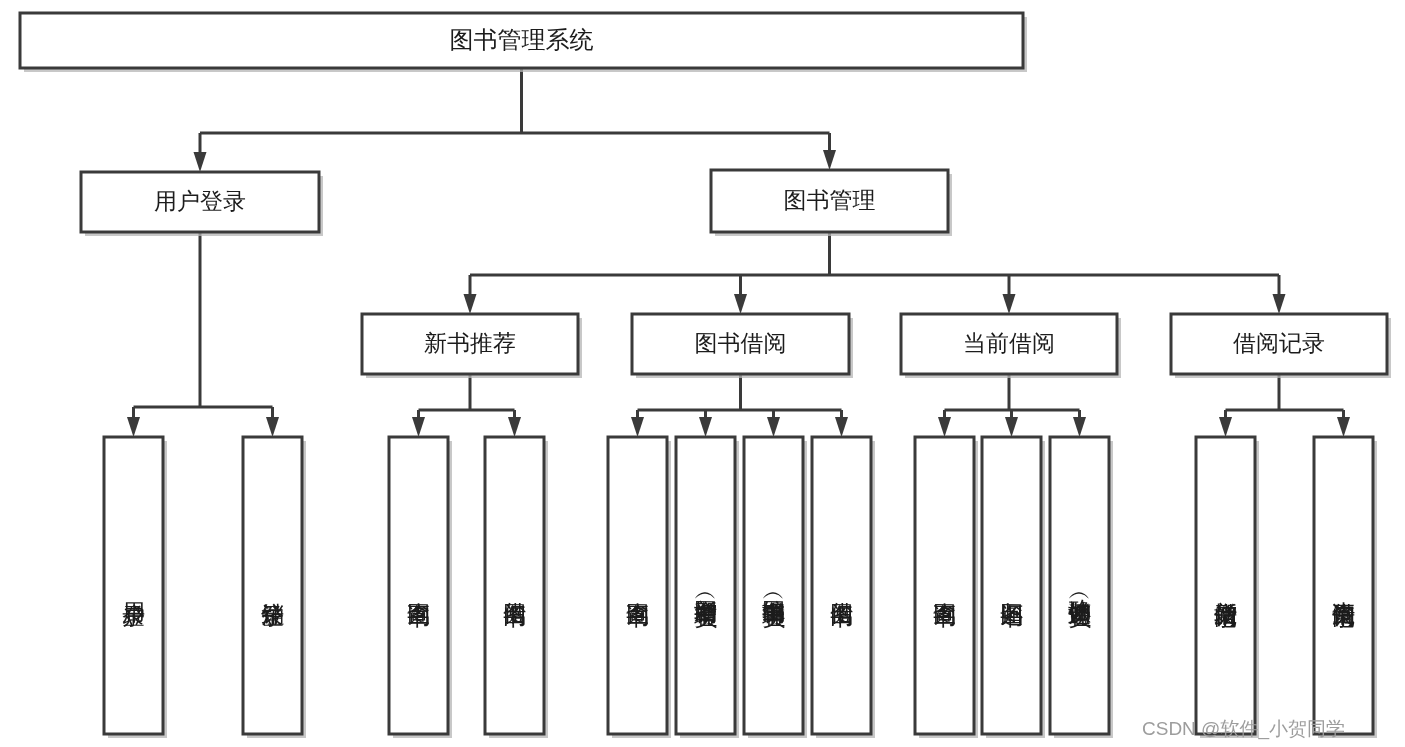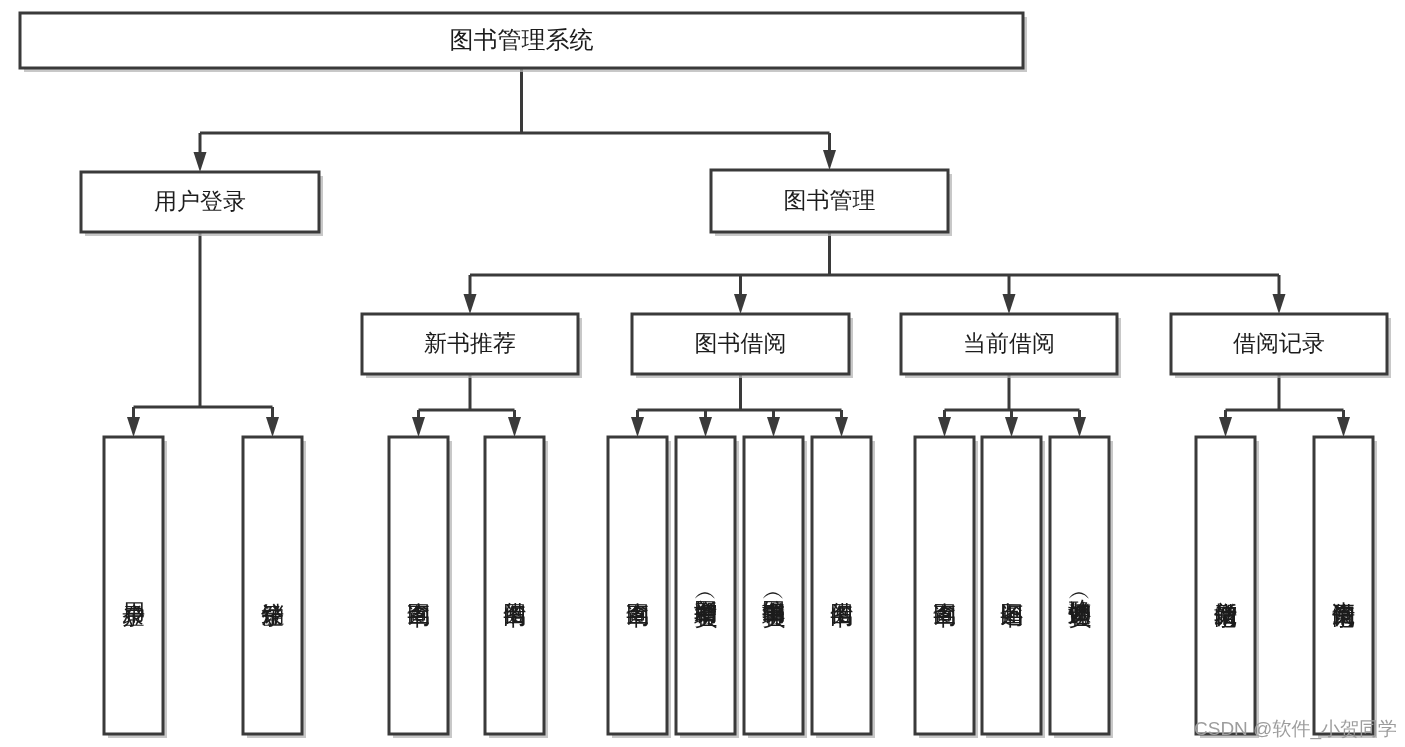--- a/index.html
+++ b/index.html
@@ -208,15 +208,15 @@
       <div class="leaf-label" style="left: 676px; top: 437px; width: 59px; height: 297px;">新增图书（管理员）</div>
       <div class="leaf-label" style="left: 744px; top: 437px; width: 59px; height: 297px;">编辑图书（管理员）</div>
       <div class="leaf-label" style="left: 812px; top: 437px; width: 59px; height: 297px;">借阅图书</div>
       <div class="leaf-label" style="left: 915px; top: 437px; width: 59px; height: 297px;">查询图书</div>
       <div class="leaf-label" style="left: 982px; top: 437px; width: 59px; height: 297px;">归还图书</div>
       <div class="leaf-label" style="left: 1050px; top: 437px; width: 59px; height: 297px;">确认归还（管理员）</div>
       <div class="leaf-label" style="left: 1196px; top: 437px; width: 59px; height: 297px;">新增借阅记录</div>
       <div class="leaf-label" style="left: 1314px; top: 437px; width: 59px; height: 297px;">查询借阅记录</div>
     </div>
 
-  <div class="watermark" style="left: 1194px; top: 716px;">CSDN @软件_小贺同学</div>
+  <div class="watermark" style="left: 1142px; top: 716px;">CSDN @软件_小贺同学</div>
 
 </div>
 
 </body></html>

